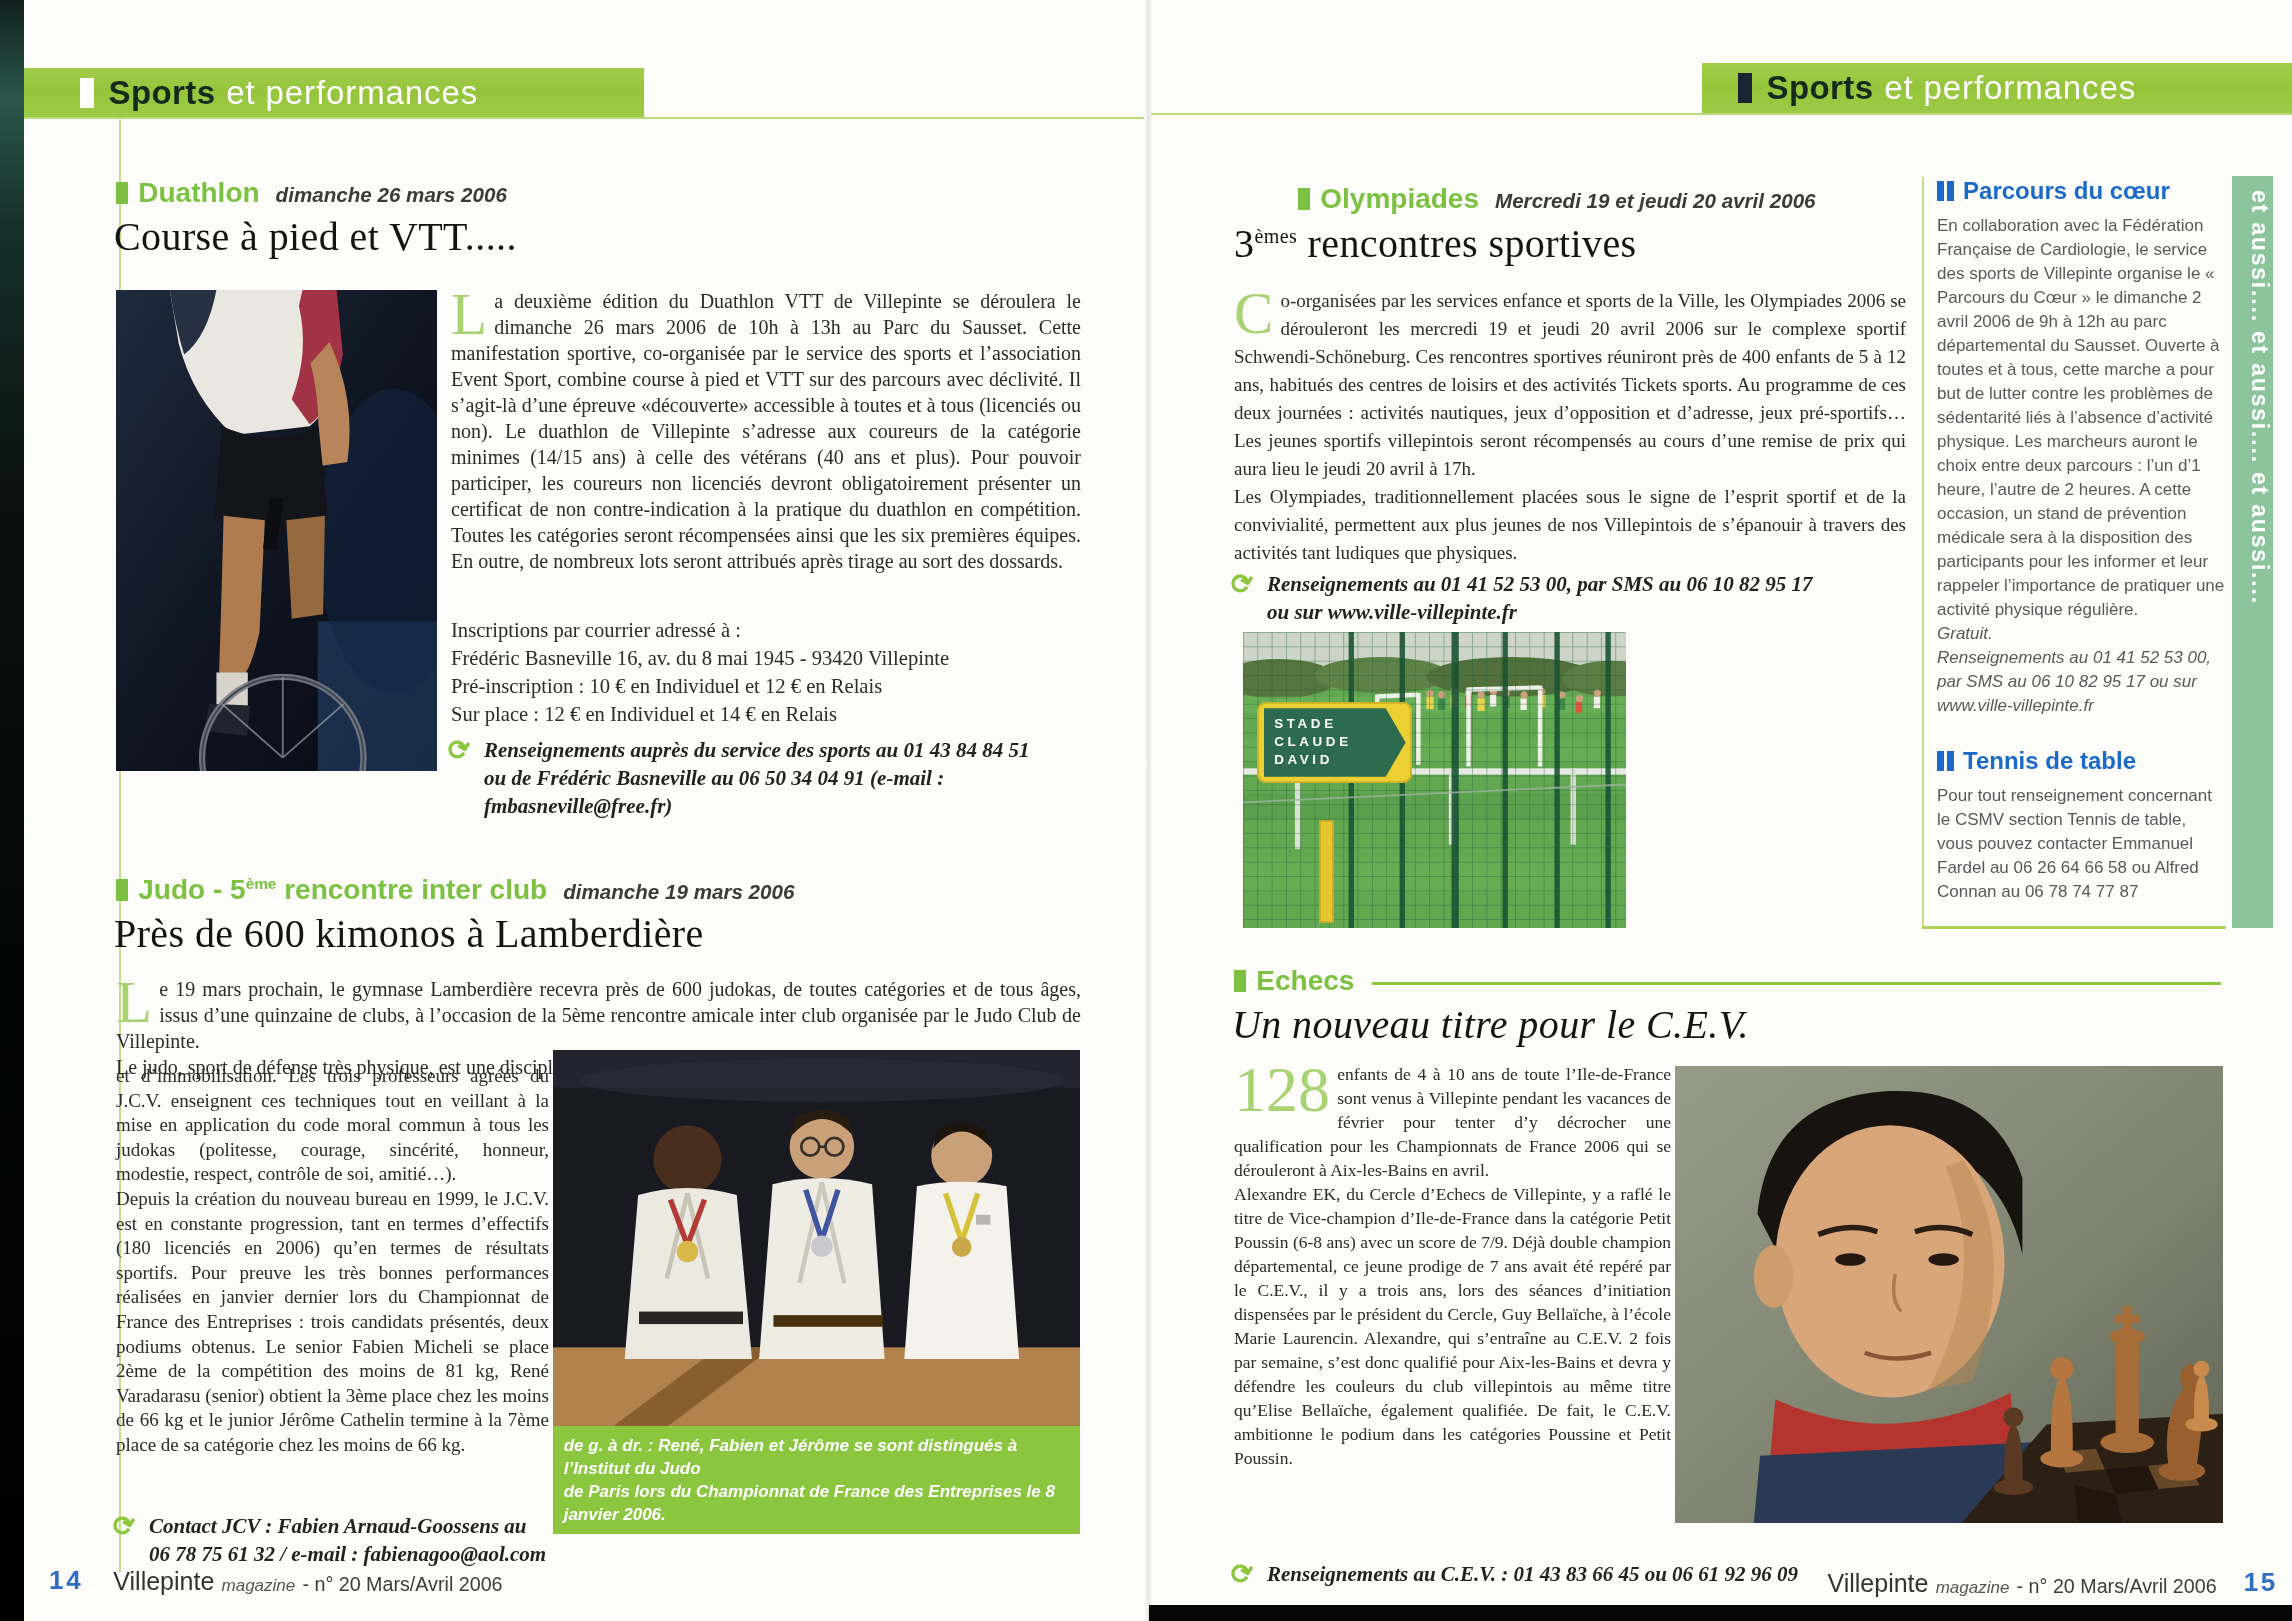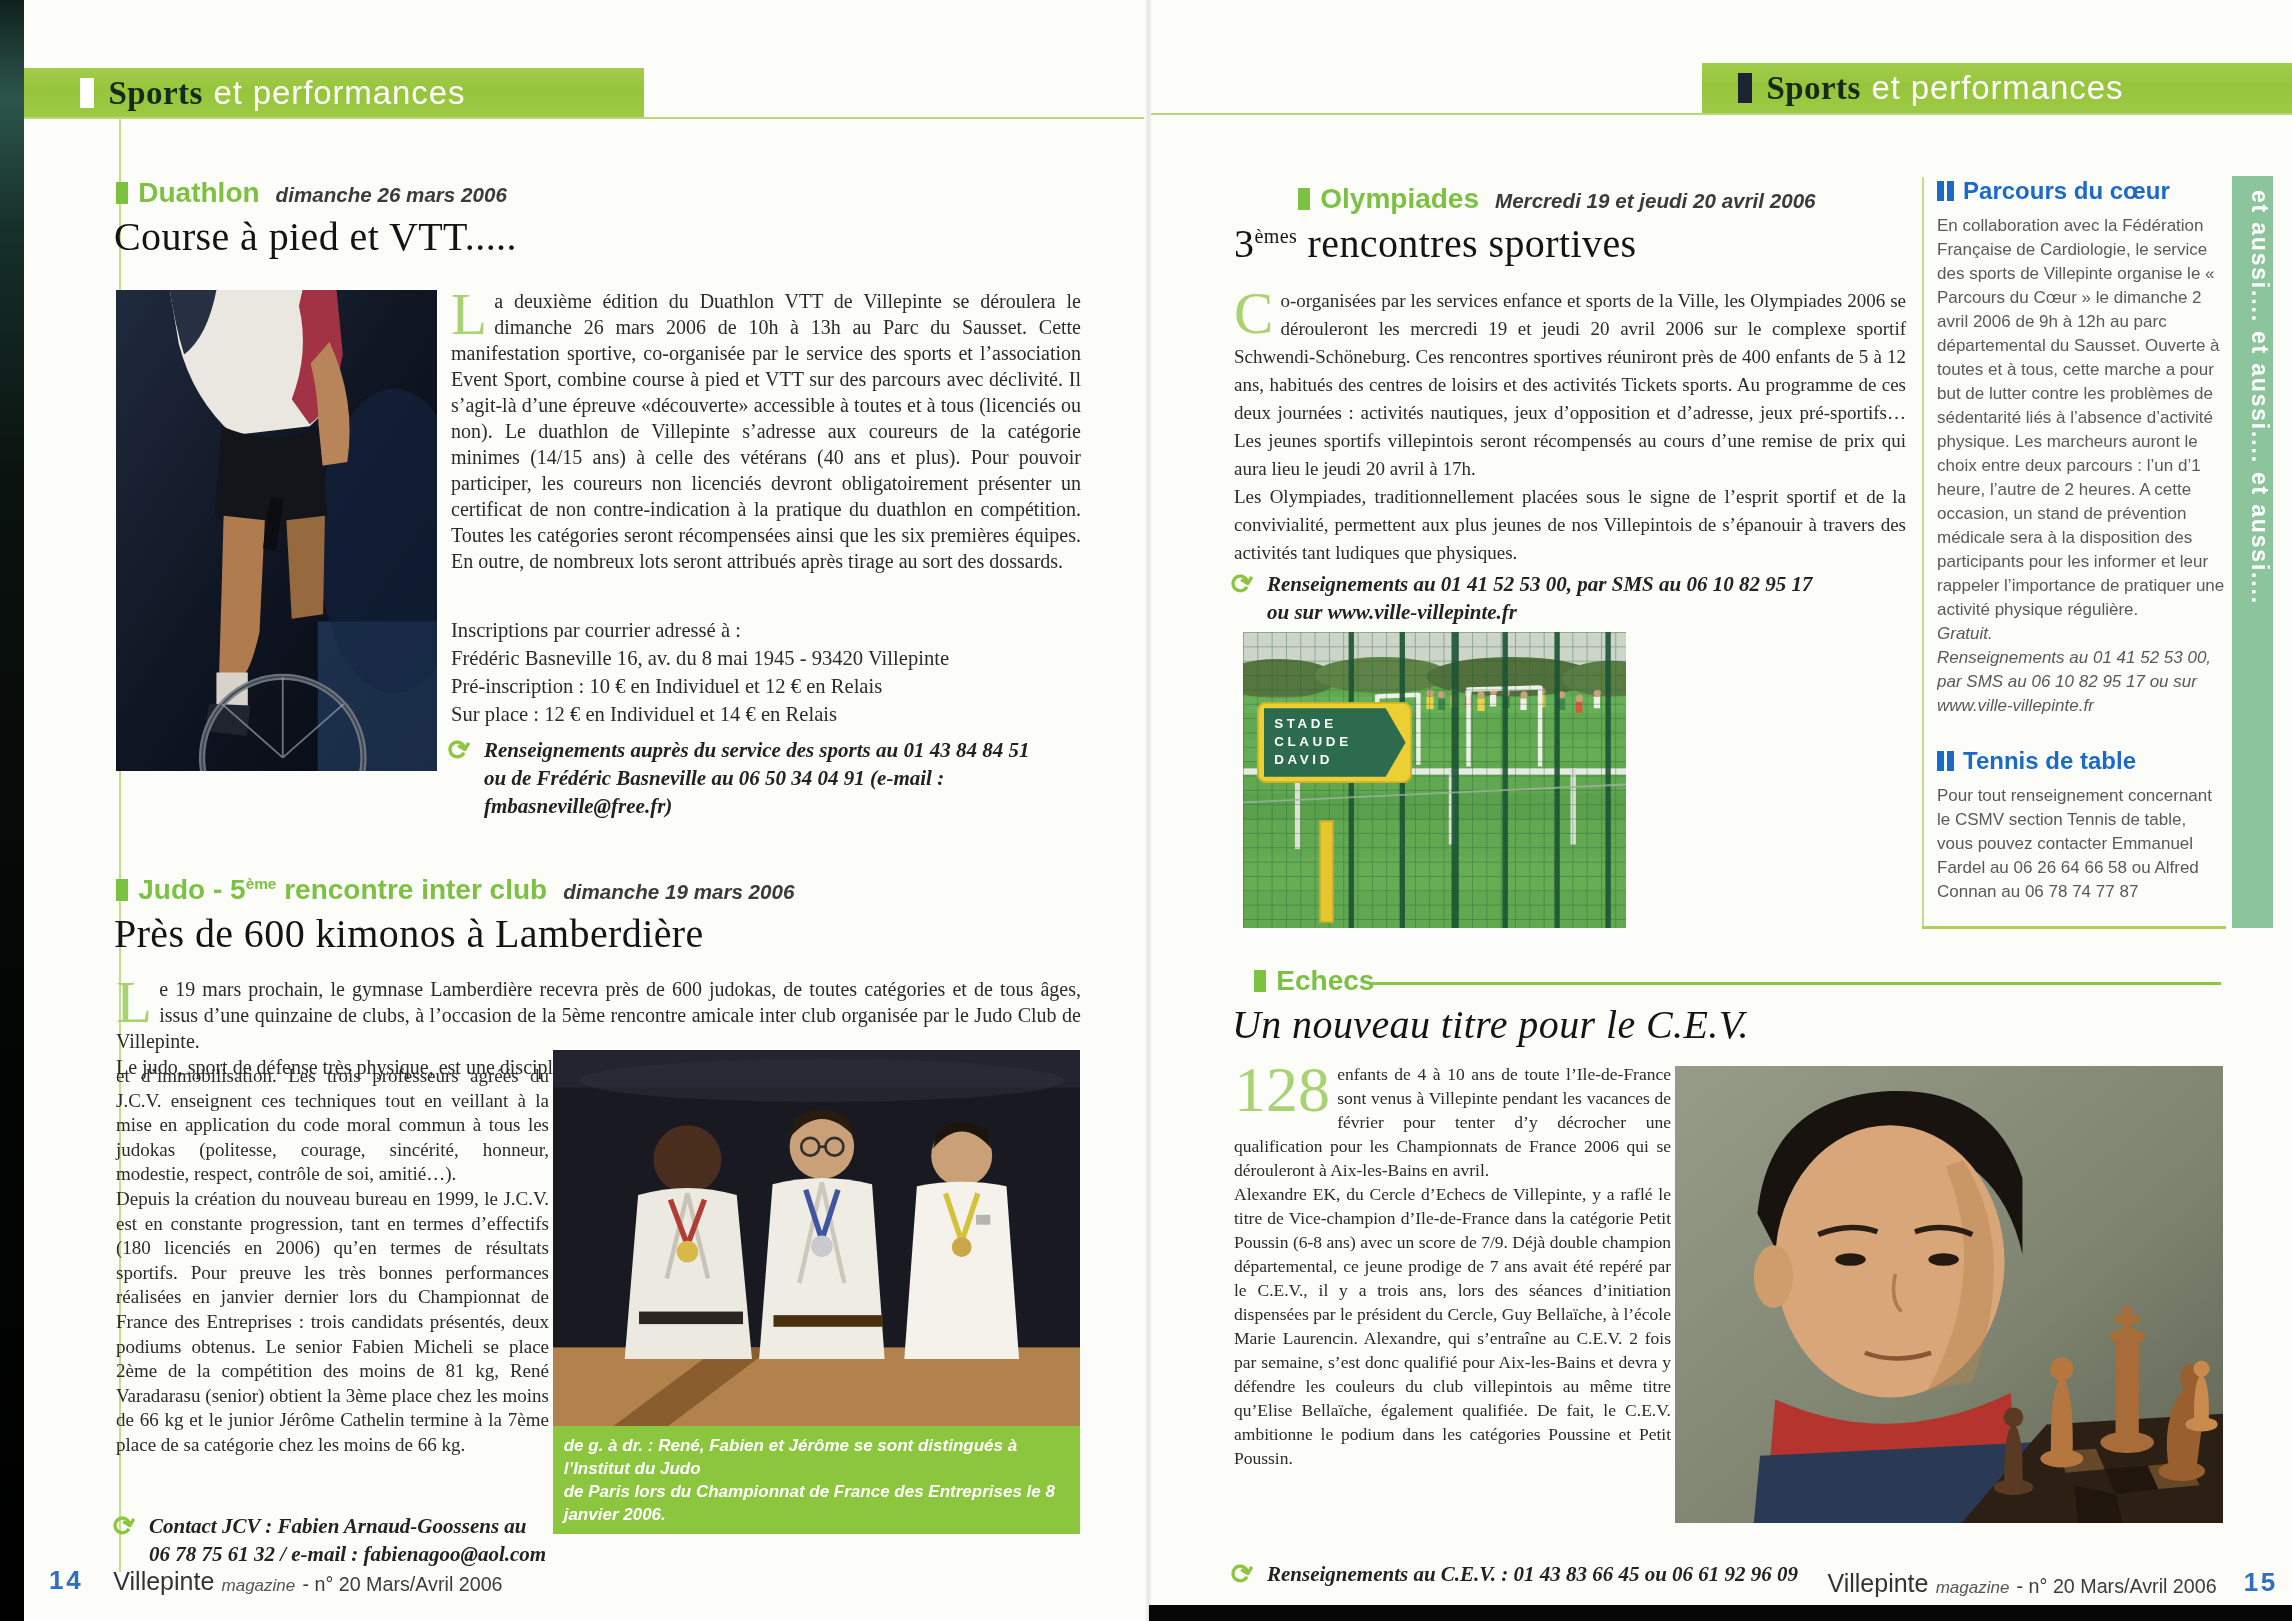--- a/index.html
+++ b/index.html
@@ -11,21 +11,21 @@
   
   .edge-strip{left:0;top:0;width:24px;height:1621px;
     background:linear-gradient(#10211d 0%,#2c564c 6%,#16302a 14%,#0a120f 30%,#040605 60%,#000 100%);}
   .bottom-bar{left:1149px;top:1605px;width:1144px;height:16px;background:#070707;}
   .gutter{left:1145px;top:0;width:7.2px;height:1621px;
     background:linear-gradient(90deg,rgba(0,0,0,0) 0%,rgba(120,120,115,.18) 50%,rgba(0,0,0,0) 100%);}
 
   
   .banner{height:50px;background:linear-gradient(#a2cd4b,#96c53c 45%,#9dca45);display:flex;align-items:center;}
   .banner-bullet{display:inline-block;width:14.3px;height:30px;margin-right:14.3px;}
-  .banner-bold{font-size:33px;font-weight:bold;color:#152a1c;letter-spacing:0.4px;font-family:Liberation Serif, serif;}
+  .banner-bold{font-size:33px;font-weight:bold;color:#152a1c;letter-spacing:0.4px;}
   .banner-light{font-size:33px;color:#ffffff;margin-left:10.7px;font-weight:normal;letter-spacing:0.9px;}
   .hairline{height:1.8px;background:var(--line_green,#b9d877);}
   .vline{width:1.8px;background:var(--line_green,#b9d877);opacity:.85;}
 
   
   .sec-head{display:flex;align-items:baseline;white-space:nowrap;}
   .bullet{display:inline-block;width:11.6px;height:21.5px;background:var(--section_green,#7cc142);
           margin-right:10.7px;align-self:center;}
   .sec-green{font-size:28px;font-weight:bold;color:var(--section_green,#7cc142);}
   .sec-date{font-size:20.6px;font-weight:bold;font-style:italic;color:#3b3b3b;margin-left:16px;}
@@ -314,21 +314,21 @@
     <div class="stade-sign">
       <div class="stade-sign-inner">
         <span class="stade-line">STADE</span>
         <span class="stade-line">CLAUDE</span>
         <span class="stade-line">DAVID</span>
       </div>
     </div>
     <div class="sign-post"></div>
   </div>
 
-  <div class="abs sec-head" style="left:1234px;top:965px;margin-left:20px;">
+  <div class="abs sec-head" style="left:1234px;top:965px;">
     <span class="bullet"></span>
     <span class="sec-green">Echecs</span>
   </div>
   <div class="abs" style="left:1372px;top:982px;width:849px;height:2.7px;background:var(--caption_green,#8cc63f);"></div>
   <h1 class="abs serif-title" style="left:1232px;top:1001px;font-style:italic;">Un nouveau titre pour le C.E.V.</h1>
 
   <p class="abs body" style="left:1234px;top:1062px;width:437px;font-size:17.5px;line-height:24px;">
     <span class="dropnum">128</span><span class="preline">enfants de 4 à 10 ans de toute l’Ile-de-France sont venus à Villepinte pendant les vacances de février pour tenter d’y décrocher une qualification pour les Championnats de France 2006 qui se dérouleront à Aix-les-Bains en avril.
 Alexandre EK, du Cercle d’Echecs de Villepinte, y a raflé le titre de Vice-champion d’Ile-de-France dans la catégorie Petit Poussin (6-8 ans) avec un score de 7/9. Déjà double champion départemental, ce jeune prodige de 7 ans avait été repéré par le C.E.V., il y a trois ans, lors des séances d’initiation dispensées par le président du Cercle, Guy Bellaïche, à l’école Marie Laurencin. Alexandre, qui s’entraîne au C.E.V. 2 fois par semaine, s’est donc qualifié pour Aix-les-Bains et devra y défendre les couleurs du club villepintois au même titre qu’Elise Bellaïche, également qualifiée. De fait, le C.E.V. ambitionne le podium dans les catégories Poussine et Petit Poussin.</span>
   </p>

